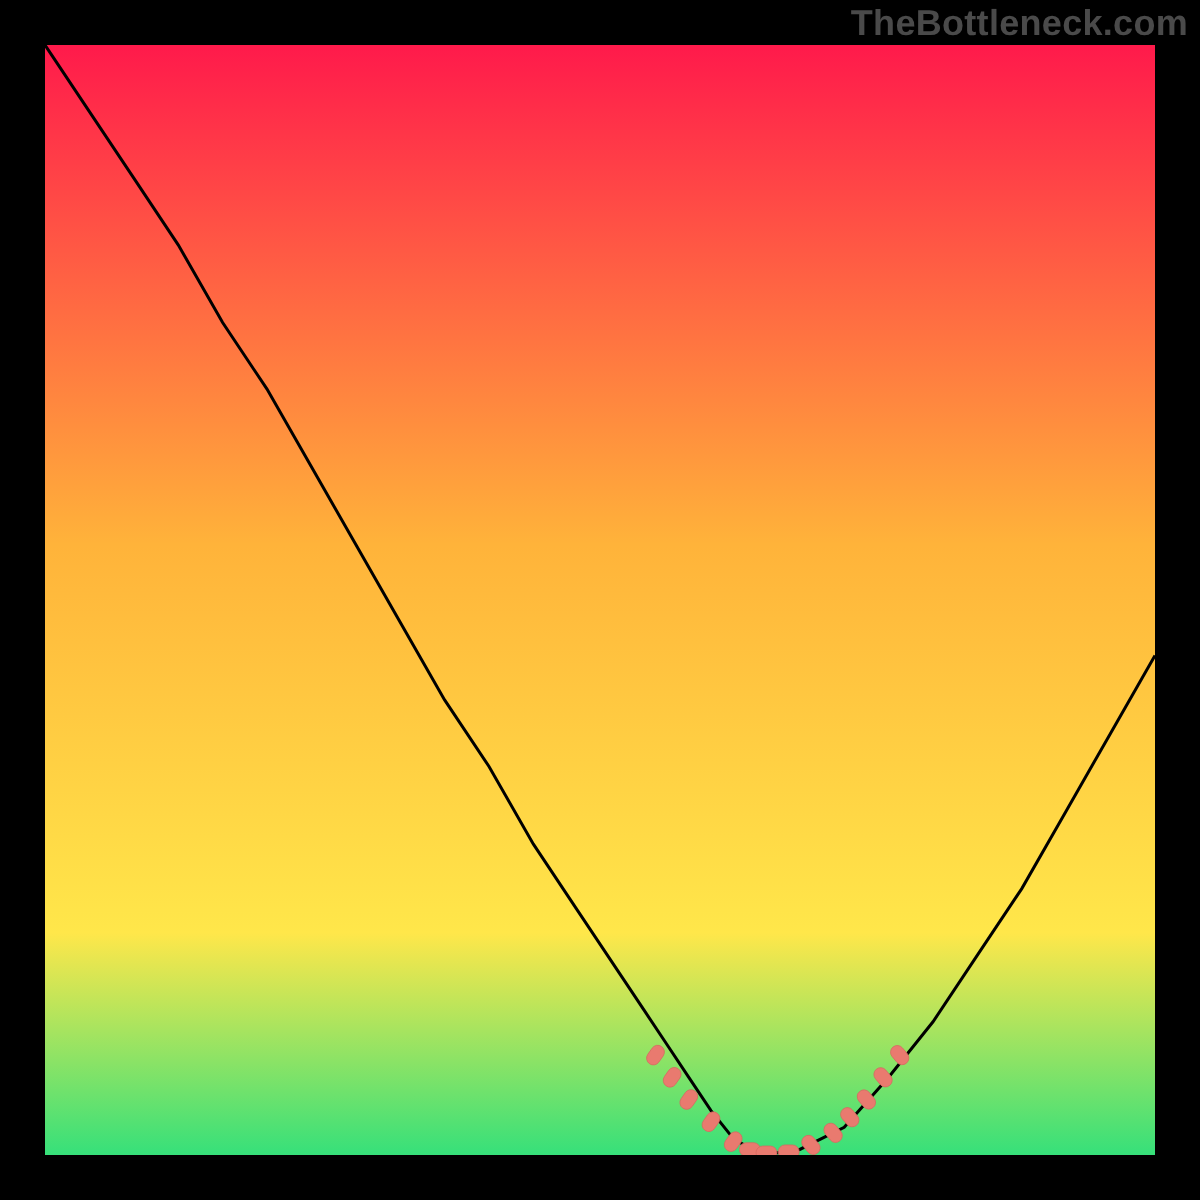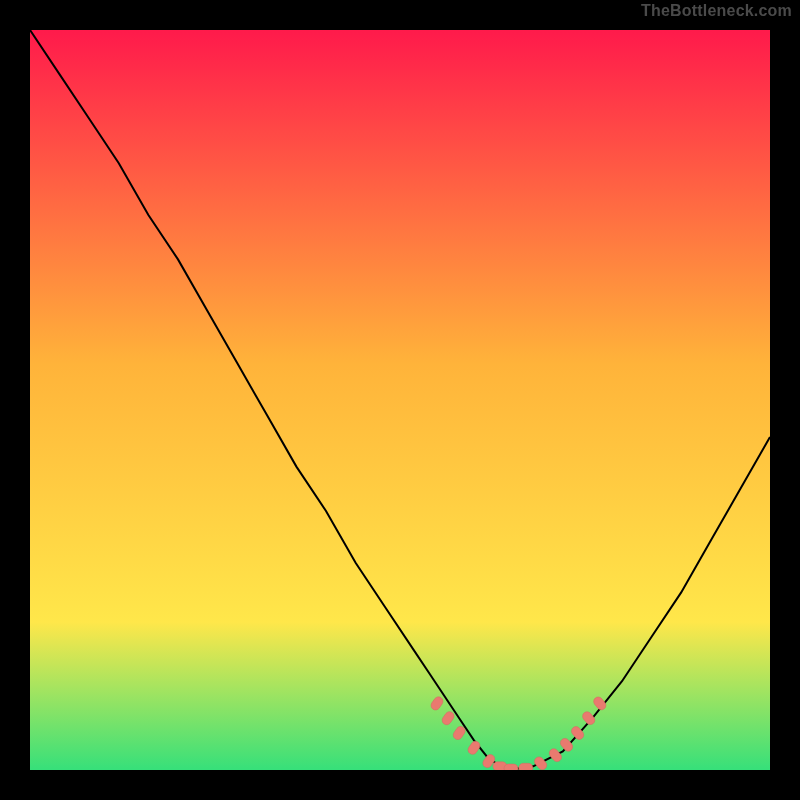--- a/index.html
+++ b/index.html
@@ -14,21 +14,21 @@
   .frame {
     position: relative;
     width: 800px;
     height: 800px;
     background: #000;
   }
   .watermark {
     position: absolute;
     top: 2px;
     right: 8px;
-    font-size: 16px;
+    font-size: 24px;
     font-weight: bold;
     color: #4a4a4a;
     letter-spacing: 0.2px;
     user-select: none;
   }
   .plot {
     position: absolute;
     left: 30px;
     top: 30px;
     width: 740px;

